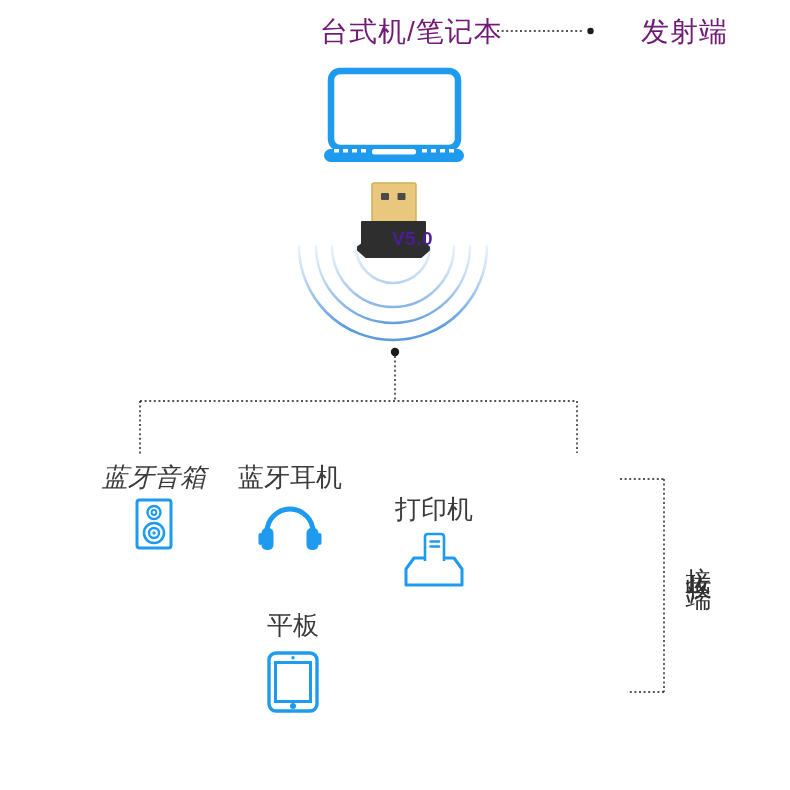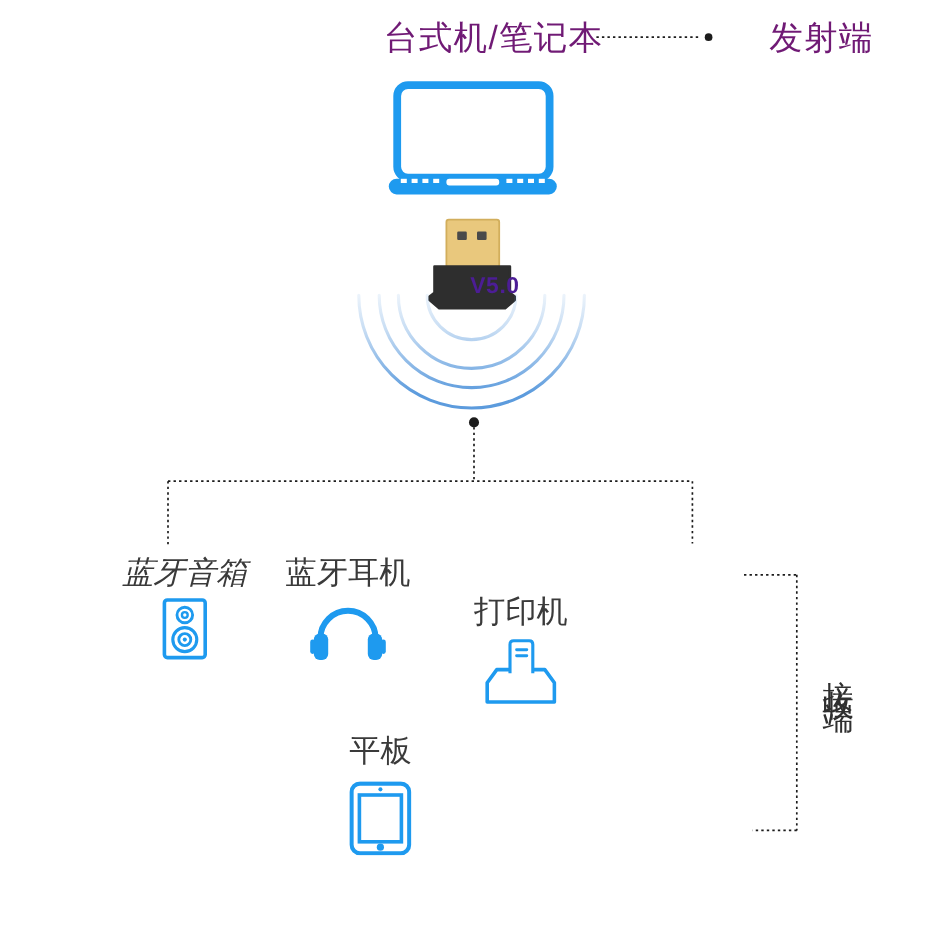--- a/index.html
+++ b/index.html
@@ -106,21 +106,21 @@
     <svg style="margin-top:8px;" width="60" height="55" viewBox="0 0 60 55">
       <path d="M2 53 V37 L10 26 H50 L58 37 V53 Z" fill="#ffffff" stroke="#1E9AEF" stroke-width="3" stroke-linejoin="round"></path>
       <path d="M21 29 V5 Q21 2 24 2 H37 Q40 2 40 5 V29" fill="#ffffff" stroke="#1E9AEF" stroke-width="2.6" stroke-linejoin="round"></path>
       <path d="M26.5 9.5 H35" stroke="#1E9AEF" stroke-width="2.4" stroke-linecap="round"></path>
       <path d="M26.5 14.5 H35" stroke="#1E9AEF" stroke-width="2.4" stroke-linecap="round"></path>
     </svg>
   </div>
 
 
 
-  <div class="device" style="left:243px;top:610px;width:100px;align-items:flex-end;">
+  <div class="device" style="left:243px;top:610px;width:100px;">
     <div class="devlabel">平板</div>
     <svg style="margin-top:11px;" width="52" height="62" viewBox="0 0 52 62">
       <rect x="2" y="2" width="48" height="58" rx="7" fill="none" stroke="#1E9AEF" stroke-width="3.4"></rect>
       <rect x="8.5" y="11.5" width="35" height="39" fill="none" stroke="#1E9AEF" stroke-width="3"></rect>
       <circle cx="26" cy="6.8" r="1.7" fill="#1E9AEF"></circle>
       <circle cx="26" cy="55" r="3" fill="#1E9AEF"></circle>
     </svg>
   </div>
 
 

